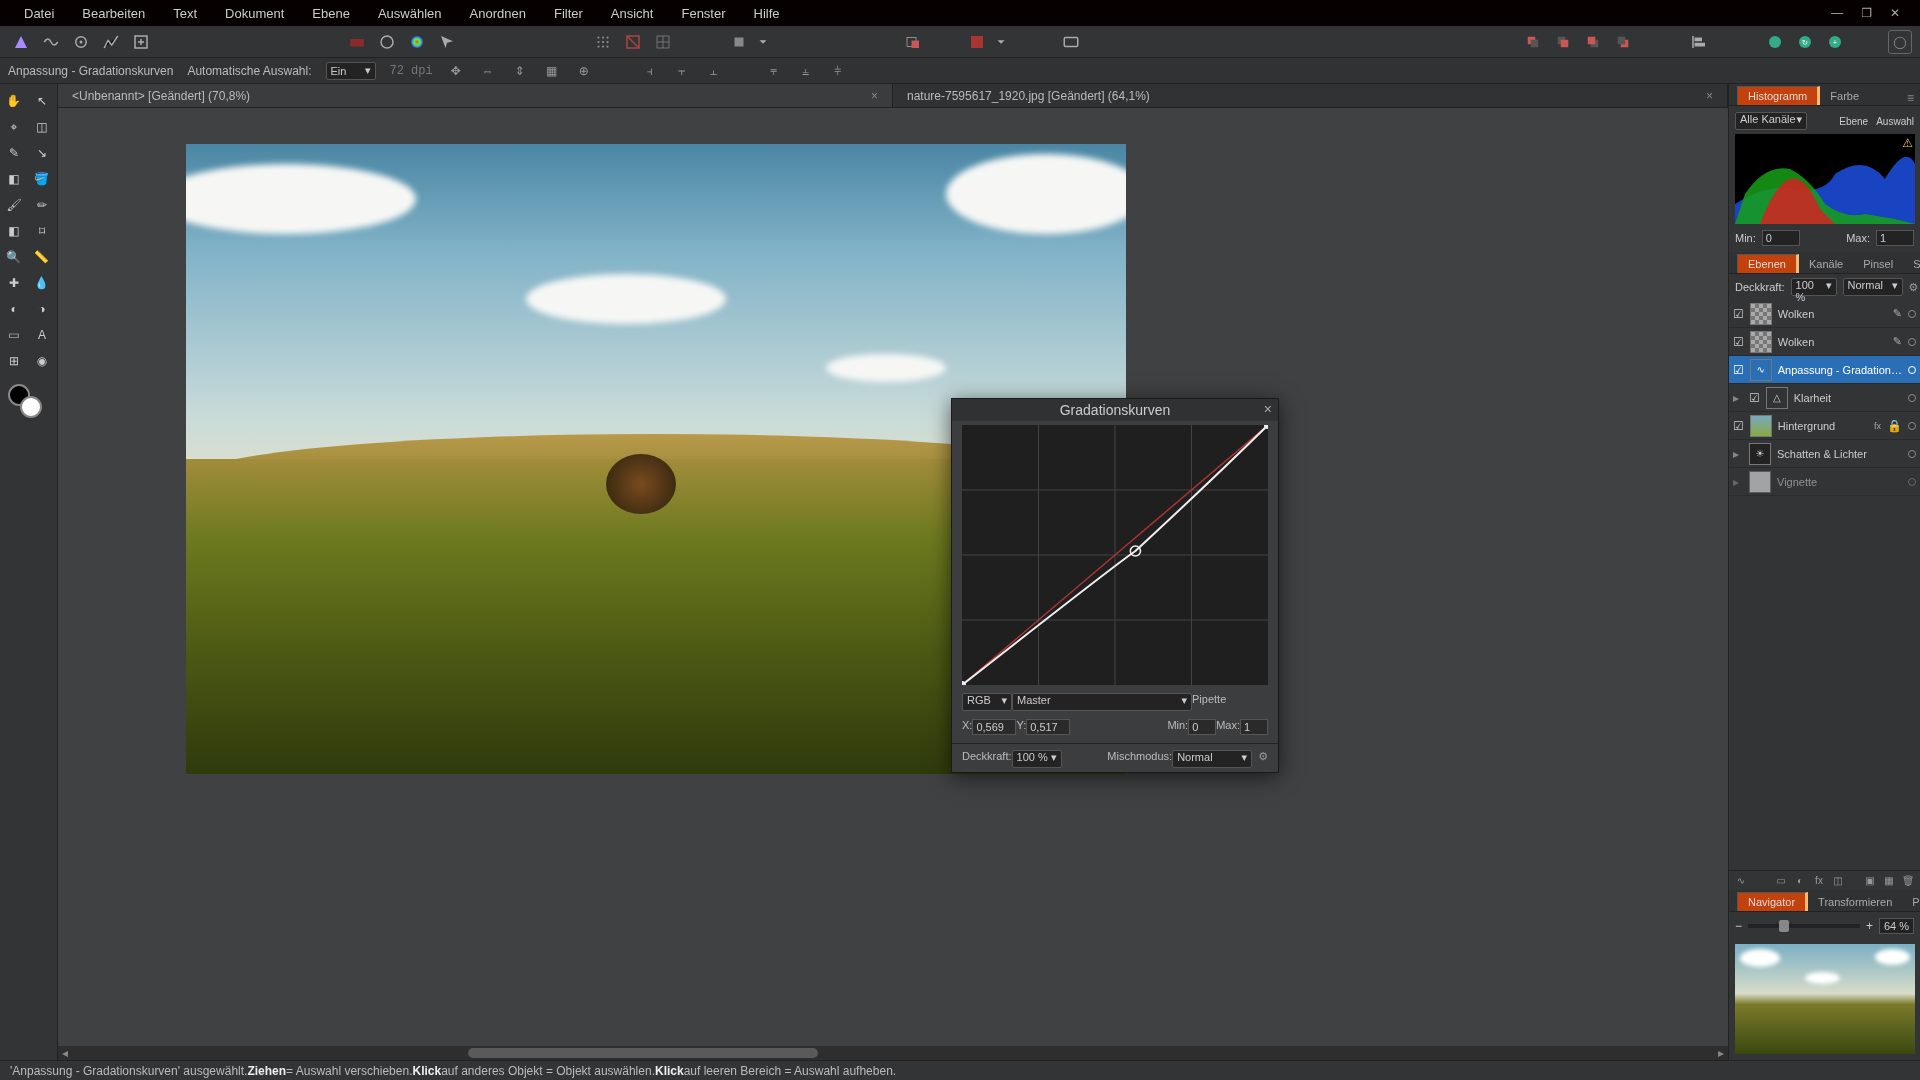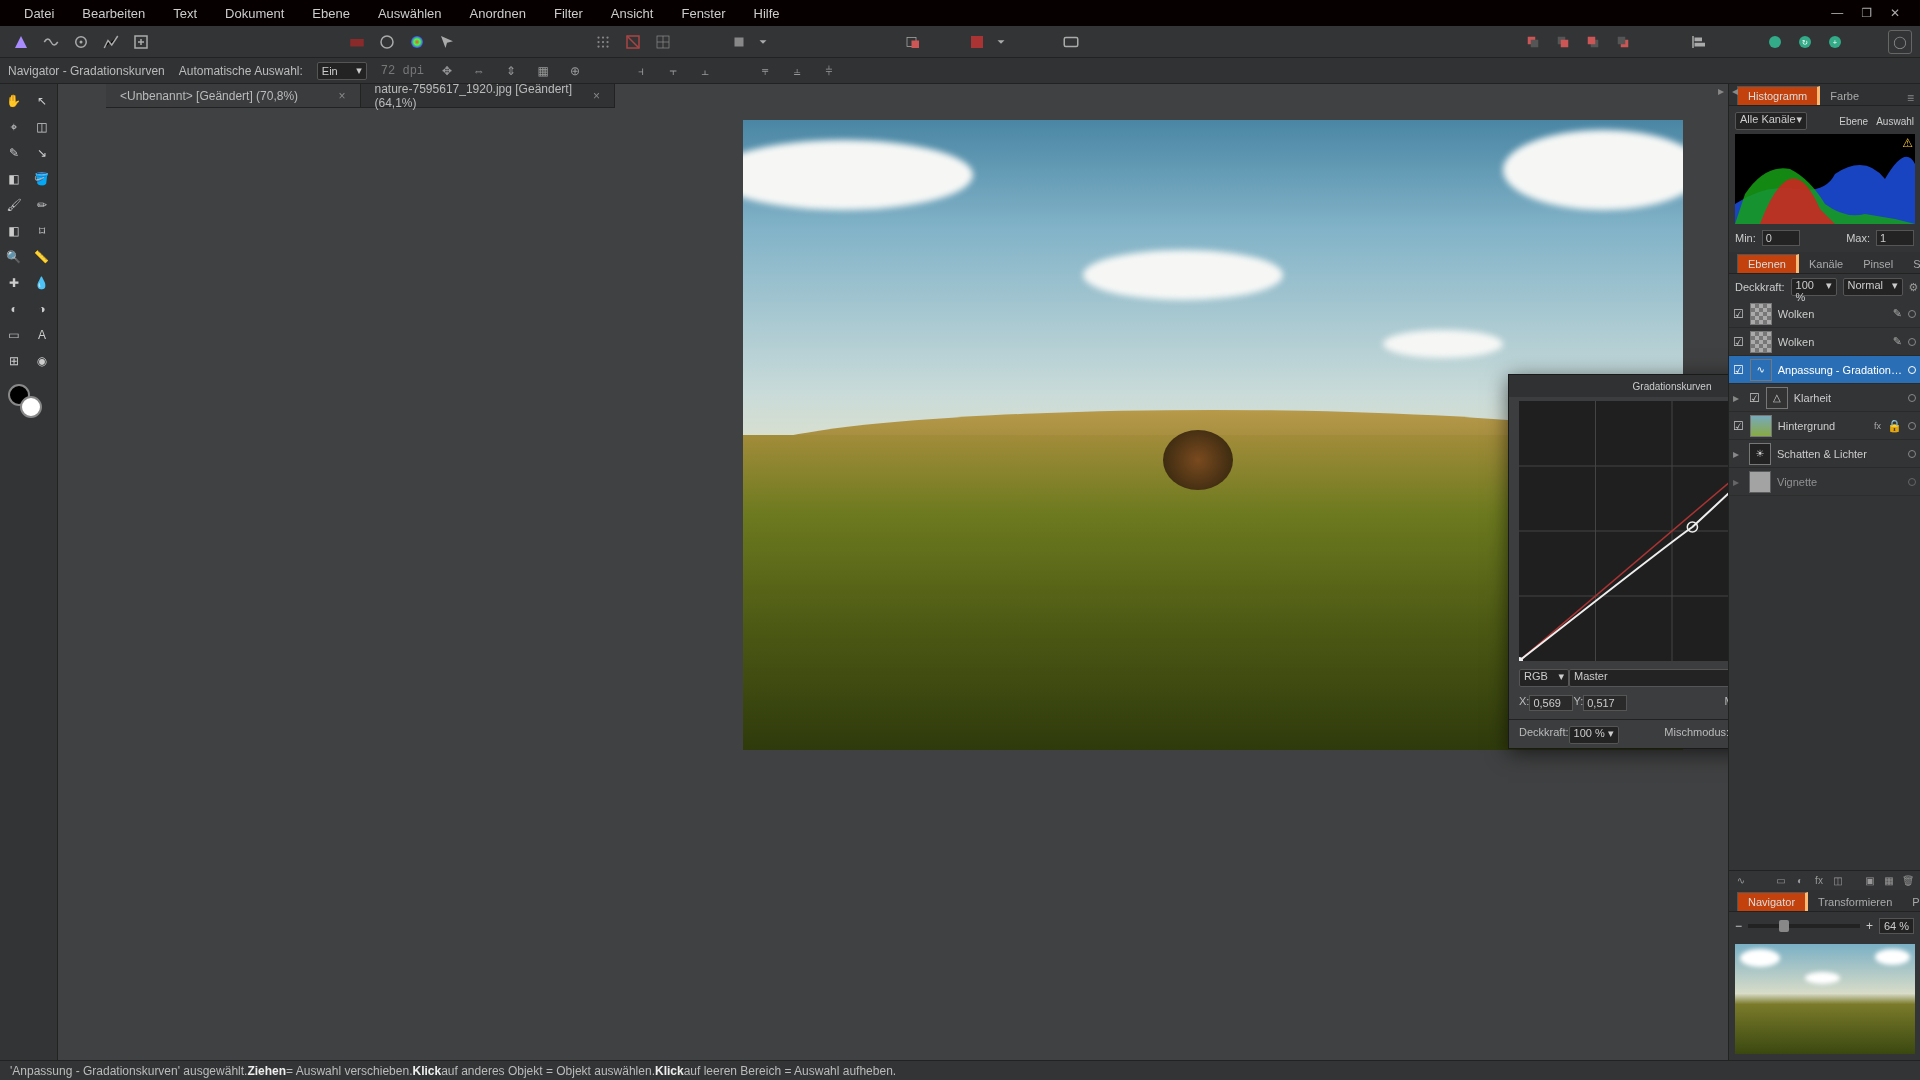--- a/index.html
+++ b/index.html
@@ -32,21 +32,21 @@
 
 
 #toolstrip { width:58px; background:#323436; display:flex; flex-direction:column; padding-top:4px; border-right:1px solid #222; }
 #toolstrip .row { display:flex; }
 #toolstrip .tool { width:28px;height:26px;display:flex;align-items:center;justify-content:center;cursor:pointer;color:#ccc; }
 #swatches { margin-top:10px; position:relative; height:40px; }
 #swatches .fg { width:22px;height:22px;border-radius:50%;background:#000;border:2px solid #888;position:absolute;left:8px;top:0; }
 #swatches .bg { width:22px;height:22px;border-radius:50%;background:#fff;border:2px solid #888;position:absolute;left:20px;top:12px; }
 
 
-#canvasarea { flex:1; background:#404142; display:flex; position:relative;padding-left:48px; }
+#canvasarea { flex:1; background:#404142; display:flex; flex-direction:column; position:relative; }
 #tabbar { height:24px; background:#303234; display:flex; border-bottom:1px solid #222; }
 .tab { padding:0 14px; display:flex; align-items:center; gap:8px; font-size:12px; color:#bbb; border-right:1px solid #222; cursor:pointer; min-width:200px; position:relative; }
 .tab.active { background:#3a3c3e; }
 .tab .close { margin-left:auto; color:#888; cursor:pointer; }
 #viewport { flex:1; background:#404142; display:flex; align-items:flex-start; justify-content:flex-start; overflow:hidden; position:relative; padding:36px 0 0 128px; }
 #photo { width:940px; height:630px; background:#7aa0b0; position:relative; overflow:hidden; }
 #hscroll { height:14px; background:#2e2e2e; position:relative; }
 #hscroll .thumb { position:absolute; left:410px; width:350px; top:2px; height:10px; background:#5a5a5a; border-radius:5px; }
 #hscroll .arrow { position:absolute; top:0; width:14px; height:14px; color:#888; display:flex;align-items:center;justify-content:center; }
 
@@ -83,21 +83,21 @@
 
 #nav-panel { padding:6px; }
 #navslider { display:flex; align-items:center; gap:6px; }
 #navslider .track { flex:1; height:4px; background:#222; position:relative; }
 #navslider .track .knob { position:absolute; left:28%; top:-4px; width:10px;height:12px;background:#888;border-radius:2px; }
 #navslider .pct { background:#232323;border:1px solid #555;padding:1px 4px;font-size:11px; }
 #navthumb { margin-top:10px; width:180px; height:110px; background:#6a8; position:relative; overflow:hidden; }
 
 
 #curves { position:absolute; left:893px; top:290px; width:328px; background:#3b3d3f; border:1px solid #1a1a1a; box-shadow:0 4px 20px rgba(0,0,0,.6); }
-#curves .titlebar { display:flex; align-items:center; justify-content:center; height:22px; color:#ccc; font-size:10px; position:relative; background:#2f3133; }
+#curves .titlebar { display:flex; align-items:center; justify-content:center; height:22px; color:#ccc; font-size:14px; position:relative; background:#2f3133; }
 #curves .titlebar .close { position:absolute; right:6px; top:2px; color:#aaa; cursor:pointer; }
 #curves .actions { display:flex; gap:14px; padding:6px 10px; font-size:12px; color:#ccc; }
 #curves .actions span { cursor:pointer; }
 #curves .actions .r { margin-left:auto; }
 #curve-canvas { margin:4px 10px; height:260px; background:#1f1f1f; position:relative; }
 #curves .row { display:flex; align-items:flex-start; padding:4px 10px; font-size:11px; color:#bbb; }
 #curves .row .sel { flex:0 0 auto; }
 #curves .row input { width:44px; background:#2a2a2a; border:1px solid #555; color:#ccc; height:16px; font-size:11px; padding:0 3px; }
 #curves .spacer { flex:1; }
 
@@ -318,21 +318,21 @@
           <circle cx="12" cy="12" r="8" fill="#3a8"></circle>
           <text x="12" y="16" font-size="10" fill="#fff" text-anchor="middle">+</text>
         </svg>
       </div>
   </div>
   <div style="width:20px"></div>
   <div class="avatar">◯</div>
 </div>
 
 <div id="contextbar">
-  <span class="label">Navigator - Gradationskurven</span>
+  <span class="label">Anpassung - Gradationskurven</span>
   <span class="label">Automatische Auswahl:</span>
   <span class="sel" style="width:50px;display:inline-flex;align-items:center;justify-content:space-between;">
       <span>Ein</span>
       <span>▾</span>
     </span>
   <span class="dpi">72 dpi</span>
   <span class="cicon">✥</span>
   <span class="cicon">⇔</span>
   <span class="cicon">⇕</span>
   <span class="cicon">▦</span>

